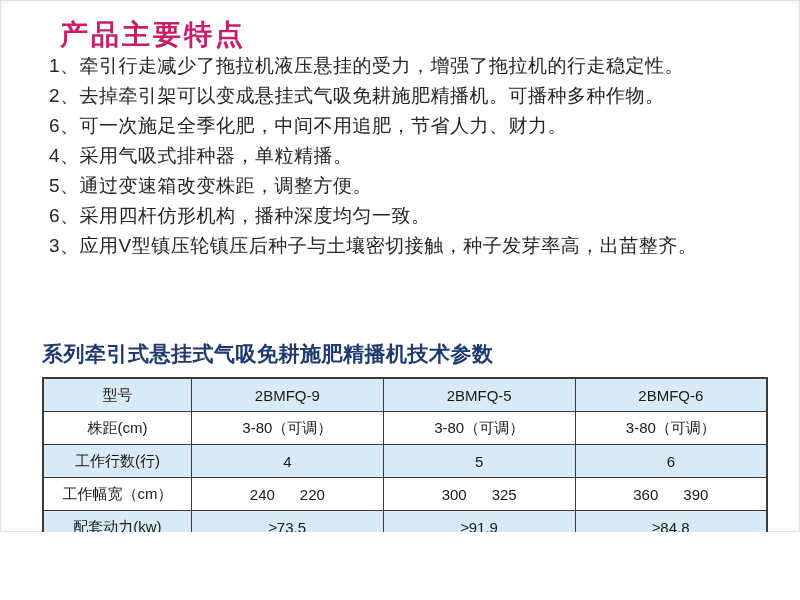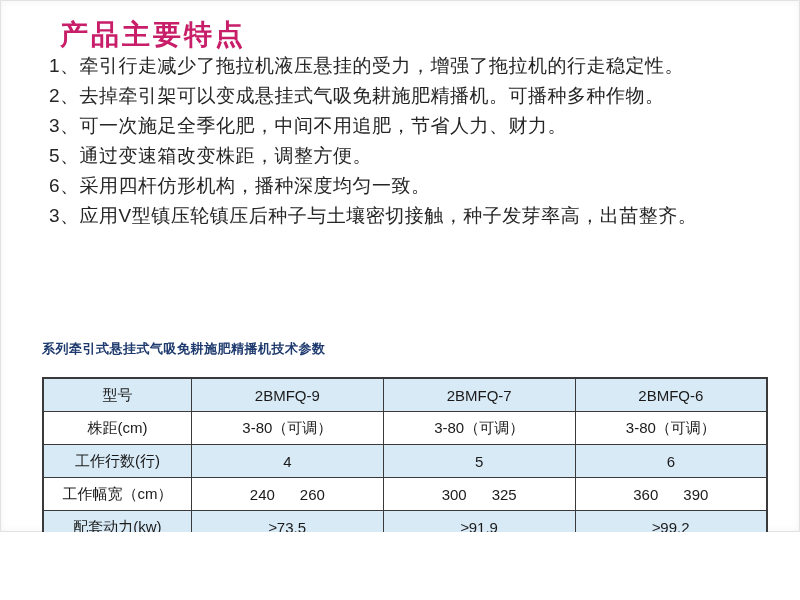--- a/index.html
+++ b/index.html
@@ -38,21 +38,21 @@
     line-height: 30px;
     letter-spacing: 0.5px;
     color: #252525;
     white-space: nowrap;
   }
   .table-title {
     margin: 0;
     position: absolute;
     left: 42px;
     top: 340px;
-    font-size: 13px;
+    font-size: 21px;
     font-weight: bold;
     color: #1e3a6e;
     letter-spacing: 0.5px;
   }
   table.spec-table {
     position: absolute;
     left: 42px;
     top: 377px;
     width: 726px;
     border-collapse: collapse;
@@ -79,67 +79,68 @@
 </head>
 <body>
 
 <div class="page">
 
   <h1 class="page-title">产品主要特点</h1>
 
   <ul class="feature-list">
     <li>1、牵引行走减少了拖拉机液压悬挂的受力，增强了拖拉机的行走稳定性。</li>
     <li>2、去掉牵引架可以变成悬挂式气吸免耕施肥精播机。可播种多种作物。</li>
-    <li>3、可一次施足全季化肥，中间不用追肥，节省人力、财力。</li>
+    <li>6、可一次施足全季化肥，中间不用追肥，节省人力、财力。</li>
+    <li>4、采用气吸式排种器，单粒精播。</li>
     <li>5、通过变速箱改变株距，调整方便。</li>
     <li>6、采用四杆仿形机构，播种深度均匀一致。</li>
     <li>3、应用V型镇压轮镇压后种子与土壤密切接触，种子发芽率高，出苗整齐。</li>
   </ul>
 
   <h2 class="table-title">系列牵引式悬挂式气吸免耕施肥精播机技术参数</h2>
 
   <table class="spec-table">
     <colgroup>
       <col class="c1">
         <col class="c2">
         <col class="c3">
         <col class="c4">
     </colgroup>
     <thead>
       <tr>
         <th>型号</th>
         <th>2BMFQ-9</th>
-        <th>2BMFQ-7</th>
+        <th>2BMFQ-5</th>
         <th>2BMFQ-6</th>
       </tr>
     </thead>
     <tbody>
       <tr>
         <td>株距(cm)</td>
         <td>3-80（可调）</td>
         <td>3-80（可调）</td>
         <td>3-80（可调）</td>
       </tr>
       <tr>
         <td>工作行数(行)</td>
         <td>4</td>
         <td>5</td>
         <td>6</td>
       </tr>
       <tr>
         <td>工作幅宽（cm）</td>
-        <td>240      260</td>
+        <td>240      220</td>
         <td>300      325</td>
         <td>360      390</td>
       </tr>
       <tr>
         <td>配套动力(kw)</td>
         <td>≥73.5</td>
         <td>≥91.9</td>
-        <td>≥99.2</td>
+        <td>≥84.8</td>
       </tr>
       <tr>
         <td>施肥行数</td>
         <td>4</td>
         <td>5</td>
         <td>6</td>
       </tr>
     </tbody>
   </table>
 

